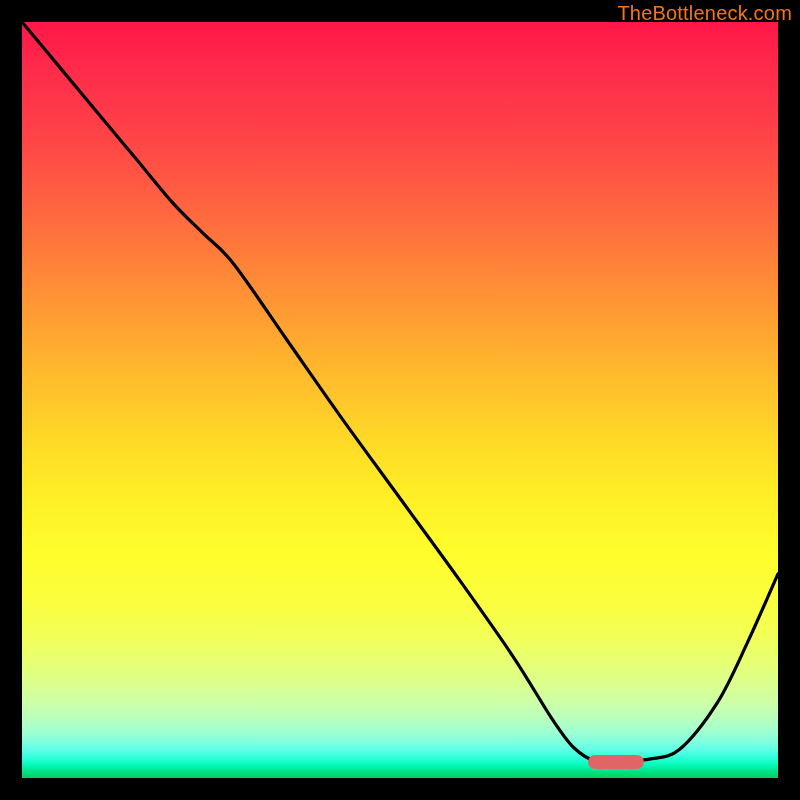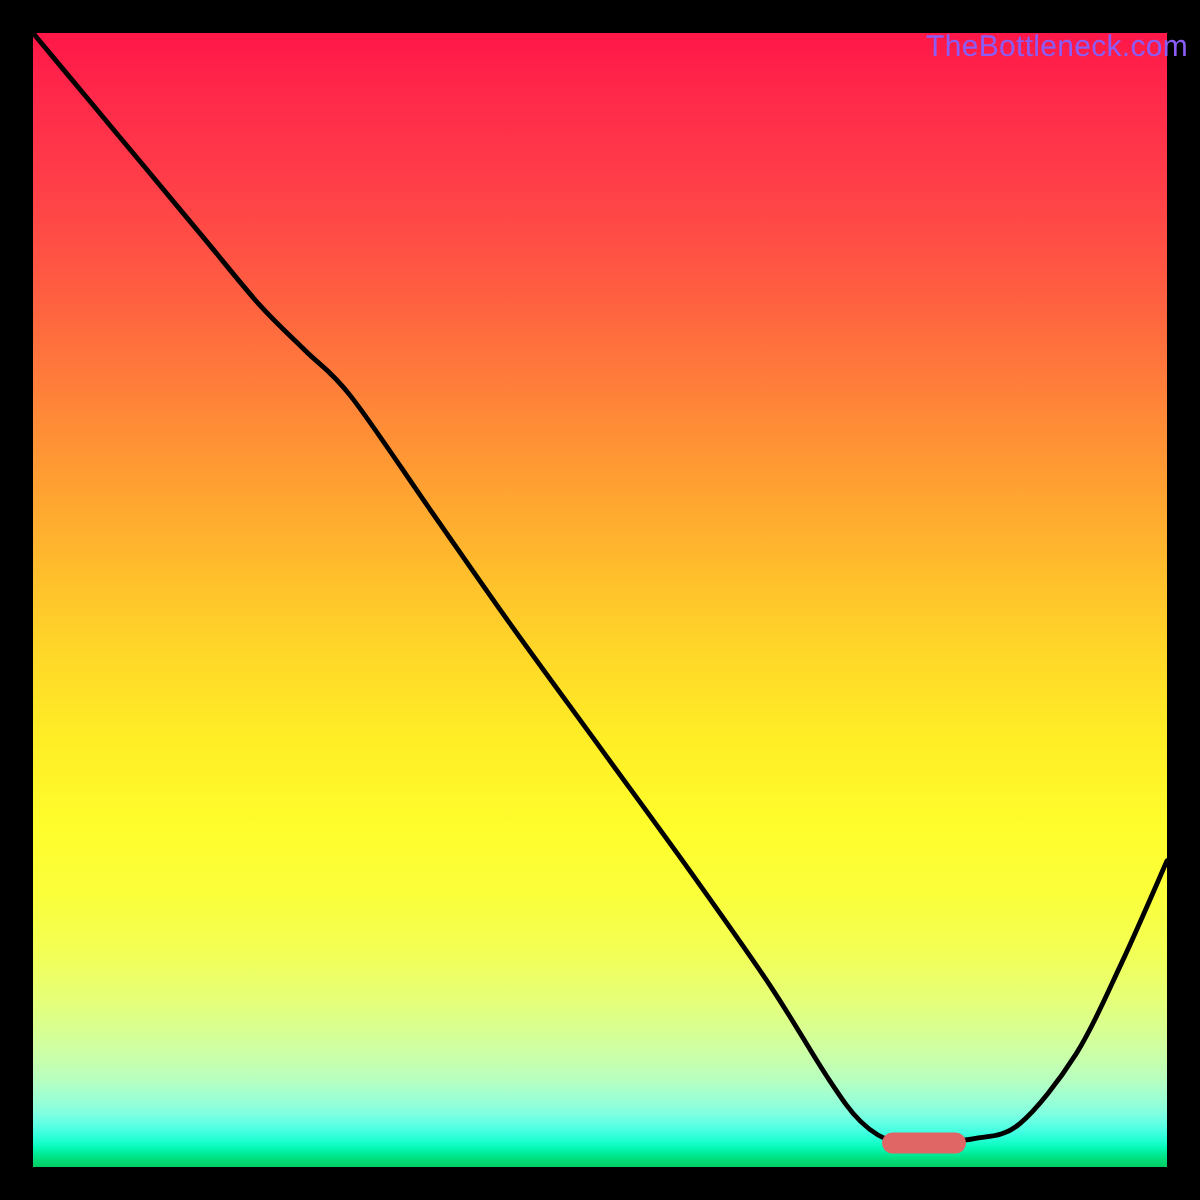--- a/index.html
+++ b/index.html
@@ -47,23 +47,23 @@
       #3effe0 97%,
       #1effd0 97.7%,
       #06f9b8 98.3%,
       #00ec9a 98.8%,
       #00de7e 99.3%,
       #00cf62 100%
     );
   }
   .watermark {
     position: absolute;
-    top: 20px;
+    top: 2px;
     right: 8px;
-    color: #8b5cf6;
+    color: #f97316;
     font-size: 20px;
     letter-spacing: 0.2px;
     font-weight: 400;
     user-select: none;
   }
   svg.curve {
     position: absolute;
     left: 0;
     top: 0;
     width: 756px;

